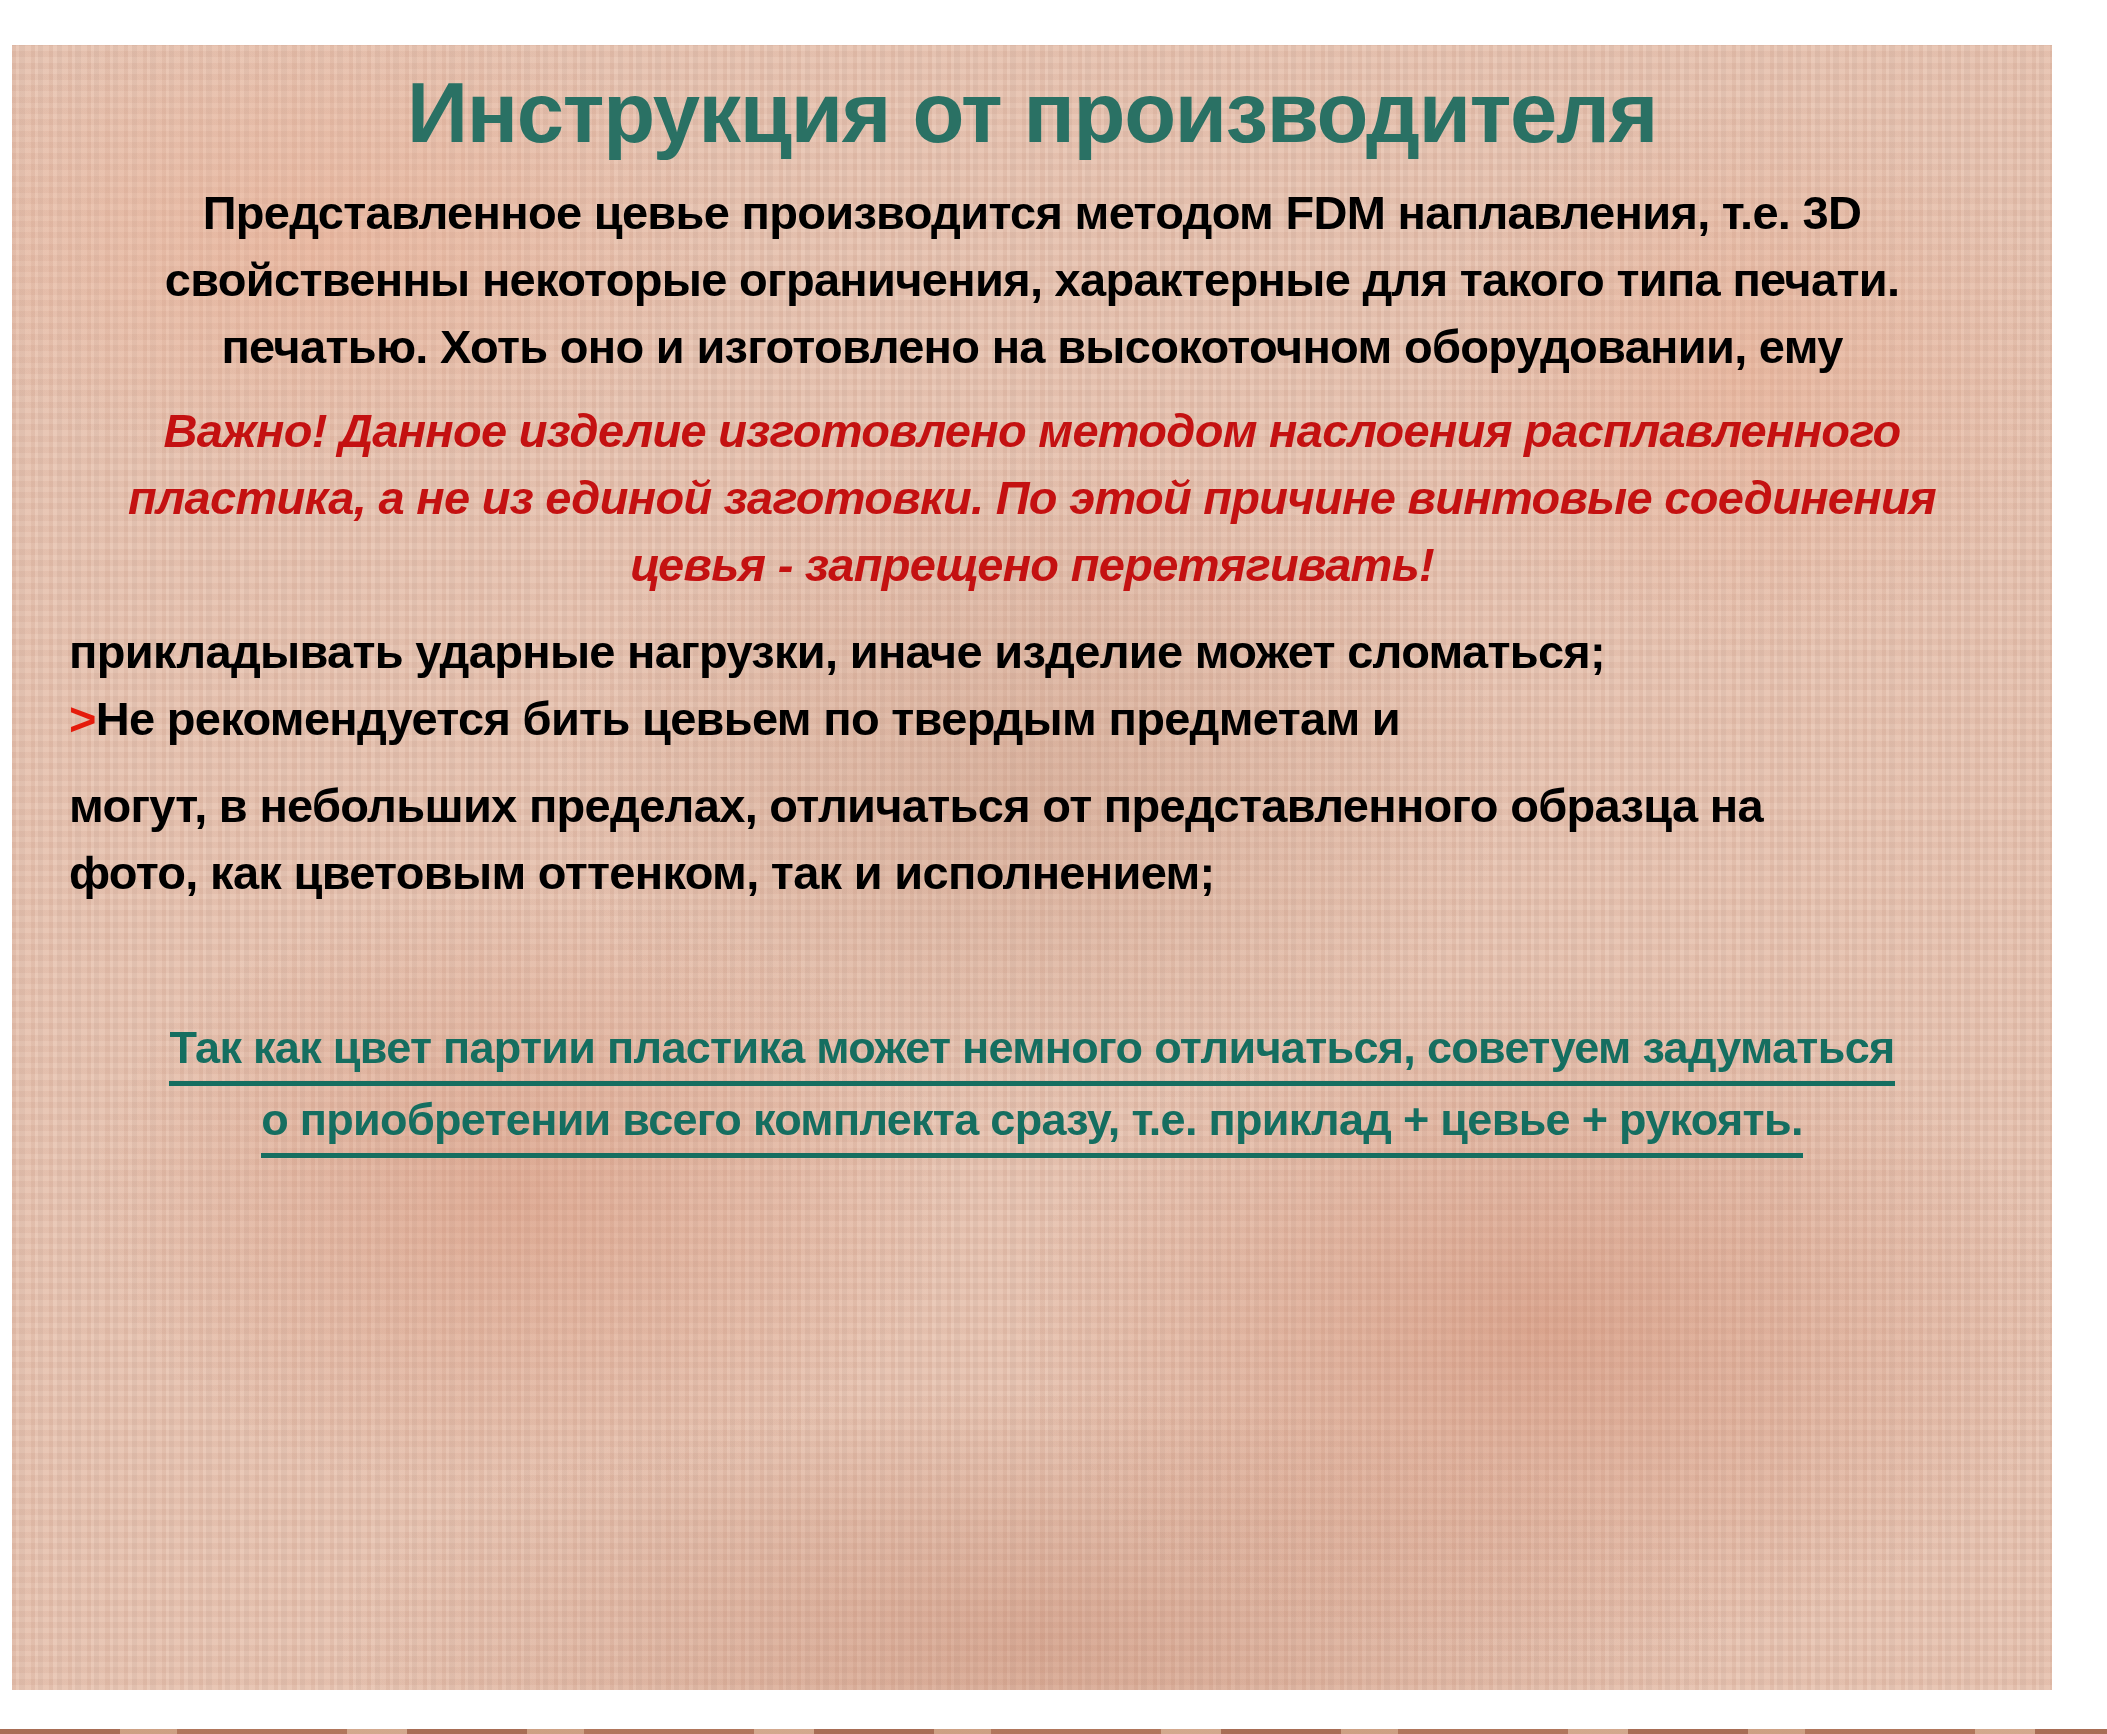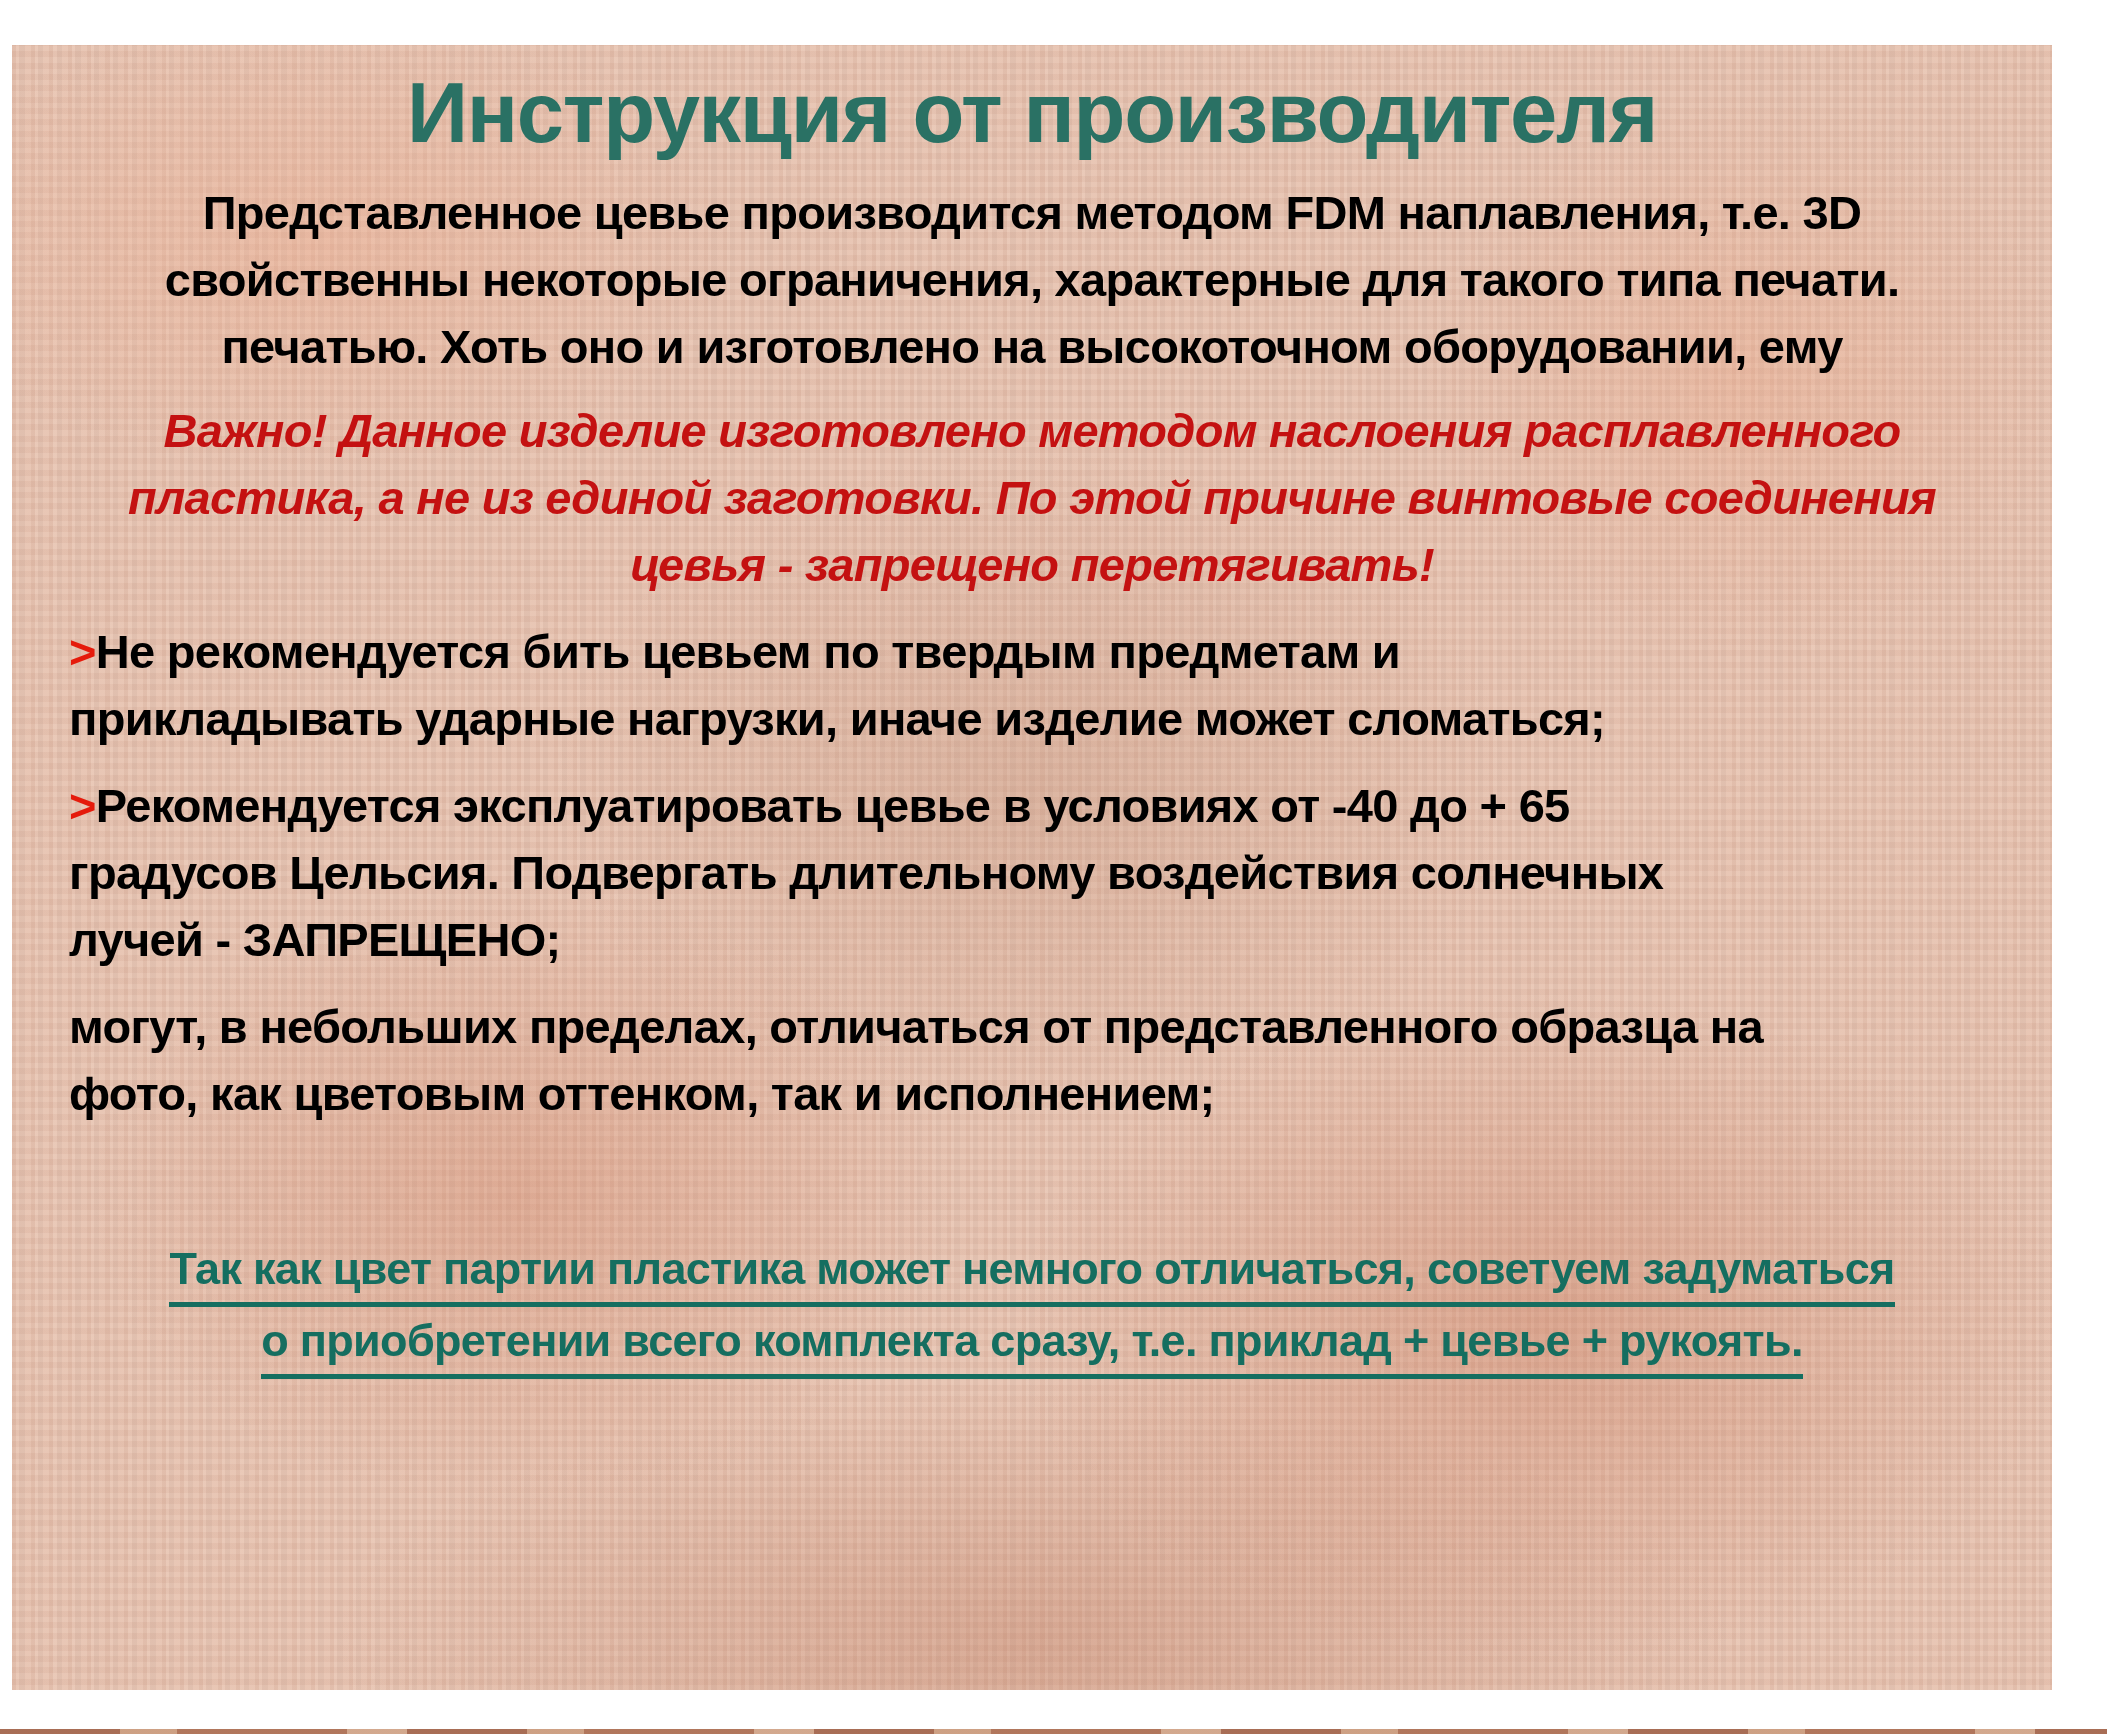--- a/index.html
+++ b/index.html
@@ -119,29 +119,24 @@
       <div class="line">печатью. Хоть оно и изготовлено на высокоточном оборудовании, ему</div>
     </div>
 
     <div class="important">
       <div class="line">Важно! Данное изделие изготовлено методом наслоения расплавленного</div>
       <div class="line">пластика, а не из единой заготовки. По этой причине винтовые соединения</div>
       <div class="line">цевья - запрещено перетягивать!</div>
     </div>
 
     <div class="bullet">
+      <div class="line">прикладывать ударные нагрузки, иначе изделие может сломаться;</div>
       <div class="line"><span class="marker">&gt;</span><span>Не рекомендуется бить цевьем по твердым предметам и</span></div>
-      <div class="line">прикладывать ударные нагрузки, иначе изделие может сломаться;</div>
     </div>
 
-    <div class="bullet">
-      <div class="line"><span class="marker">&gt;</span><span>Рекомендуется эксплуатировать цевье в условиях от -40 до + 65</span></div>
-      <div class="line">градусов Цельсия. Подвергать длительному воздействия солнечных</div>
-      <div class="line">лучей - ЗАПРЕЩЕНО;</div>
-    </div>
 
     <div class="bullet">
       <div class="line">могут, в небольших пределах, отличаться от представленного образца на</div>
       <div class="line">фото, как цветовым оттенком, так и исполнением;</div>
     </div>
 
 
     <div class="footer">
       <div class="fline-wrap"><span class="fline">Так как цвет партии пластика может немного отличаться, советуем задуматься</span></div>
       <div class="fline-wrap"><span class="fline">о приобретении всего комплекта сразу, т.е. приклад + цевье + рукоять.</span></div>

